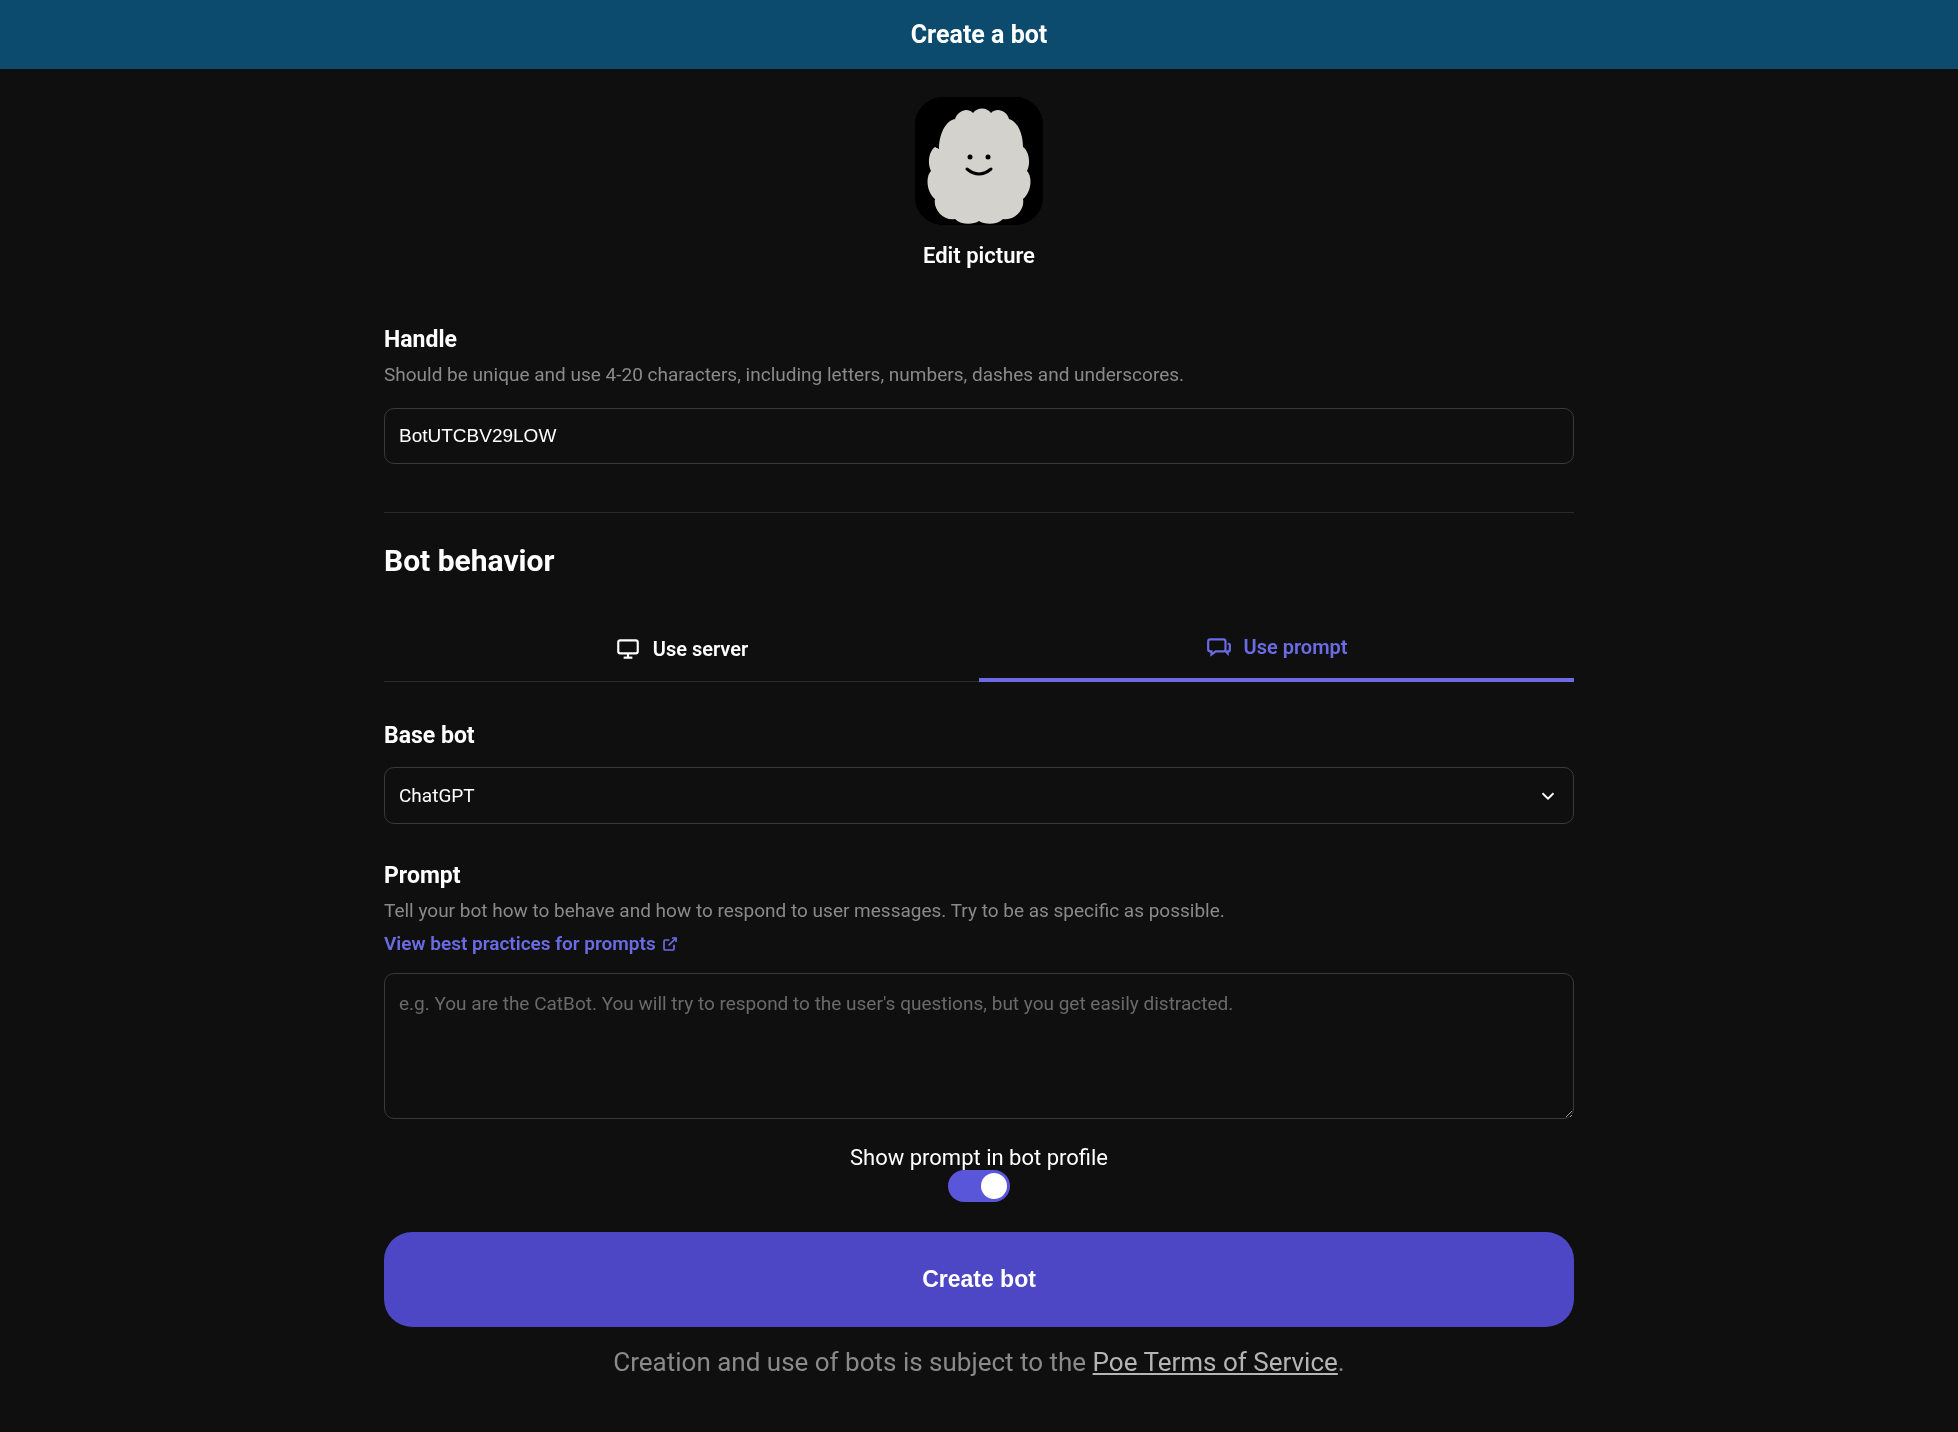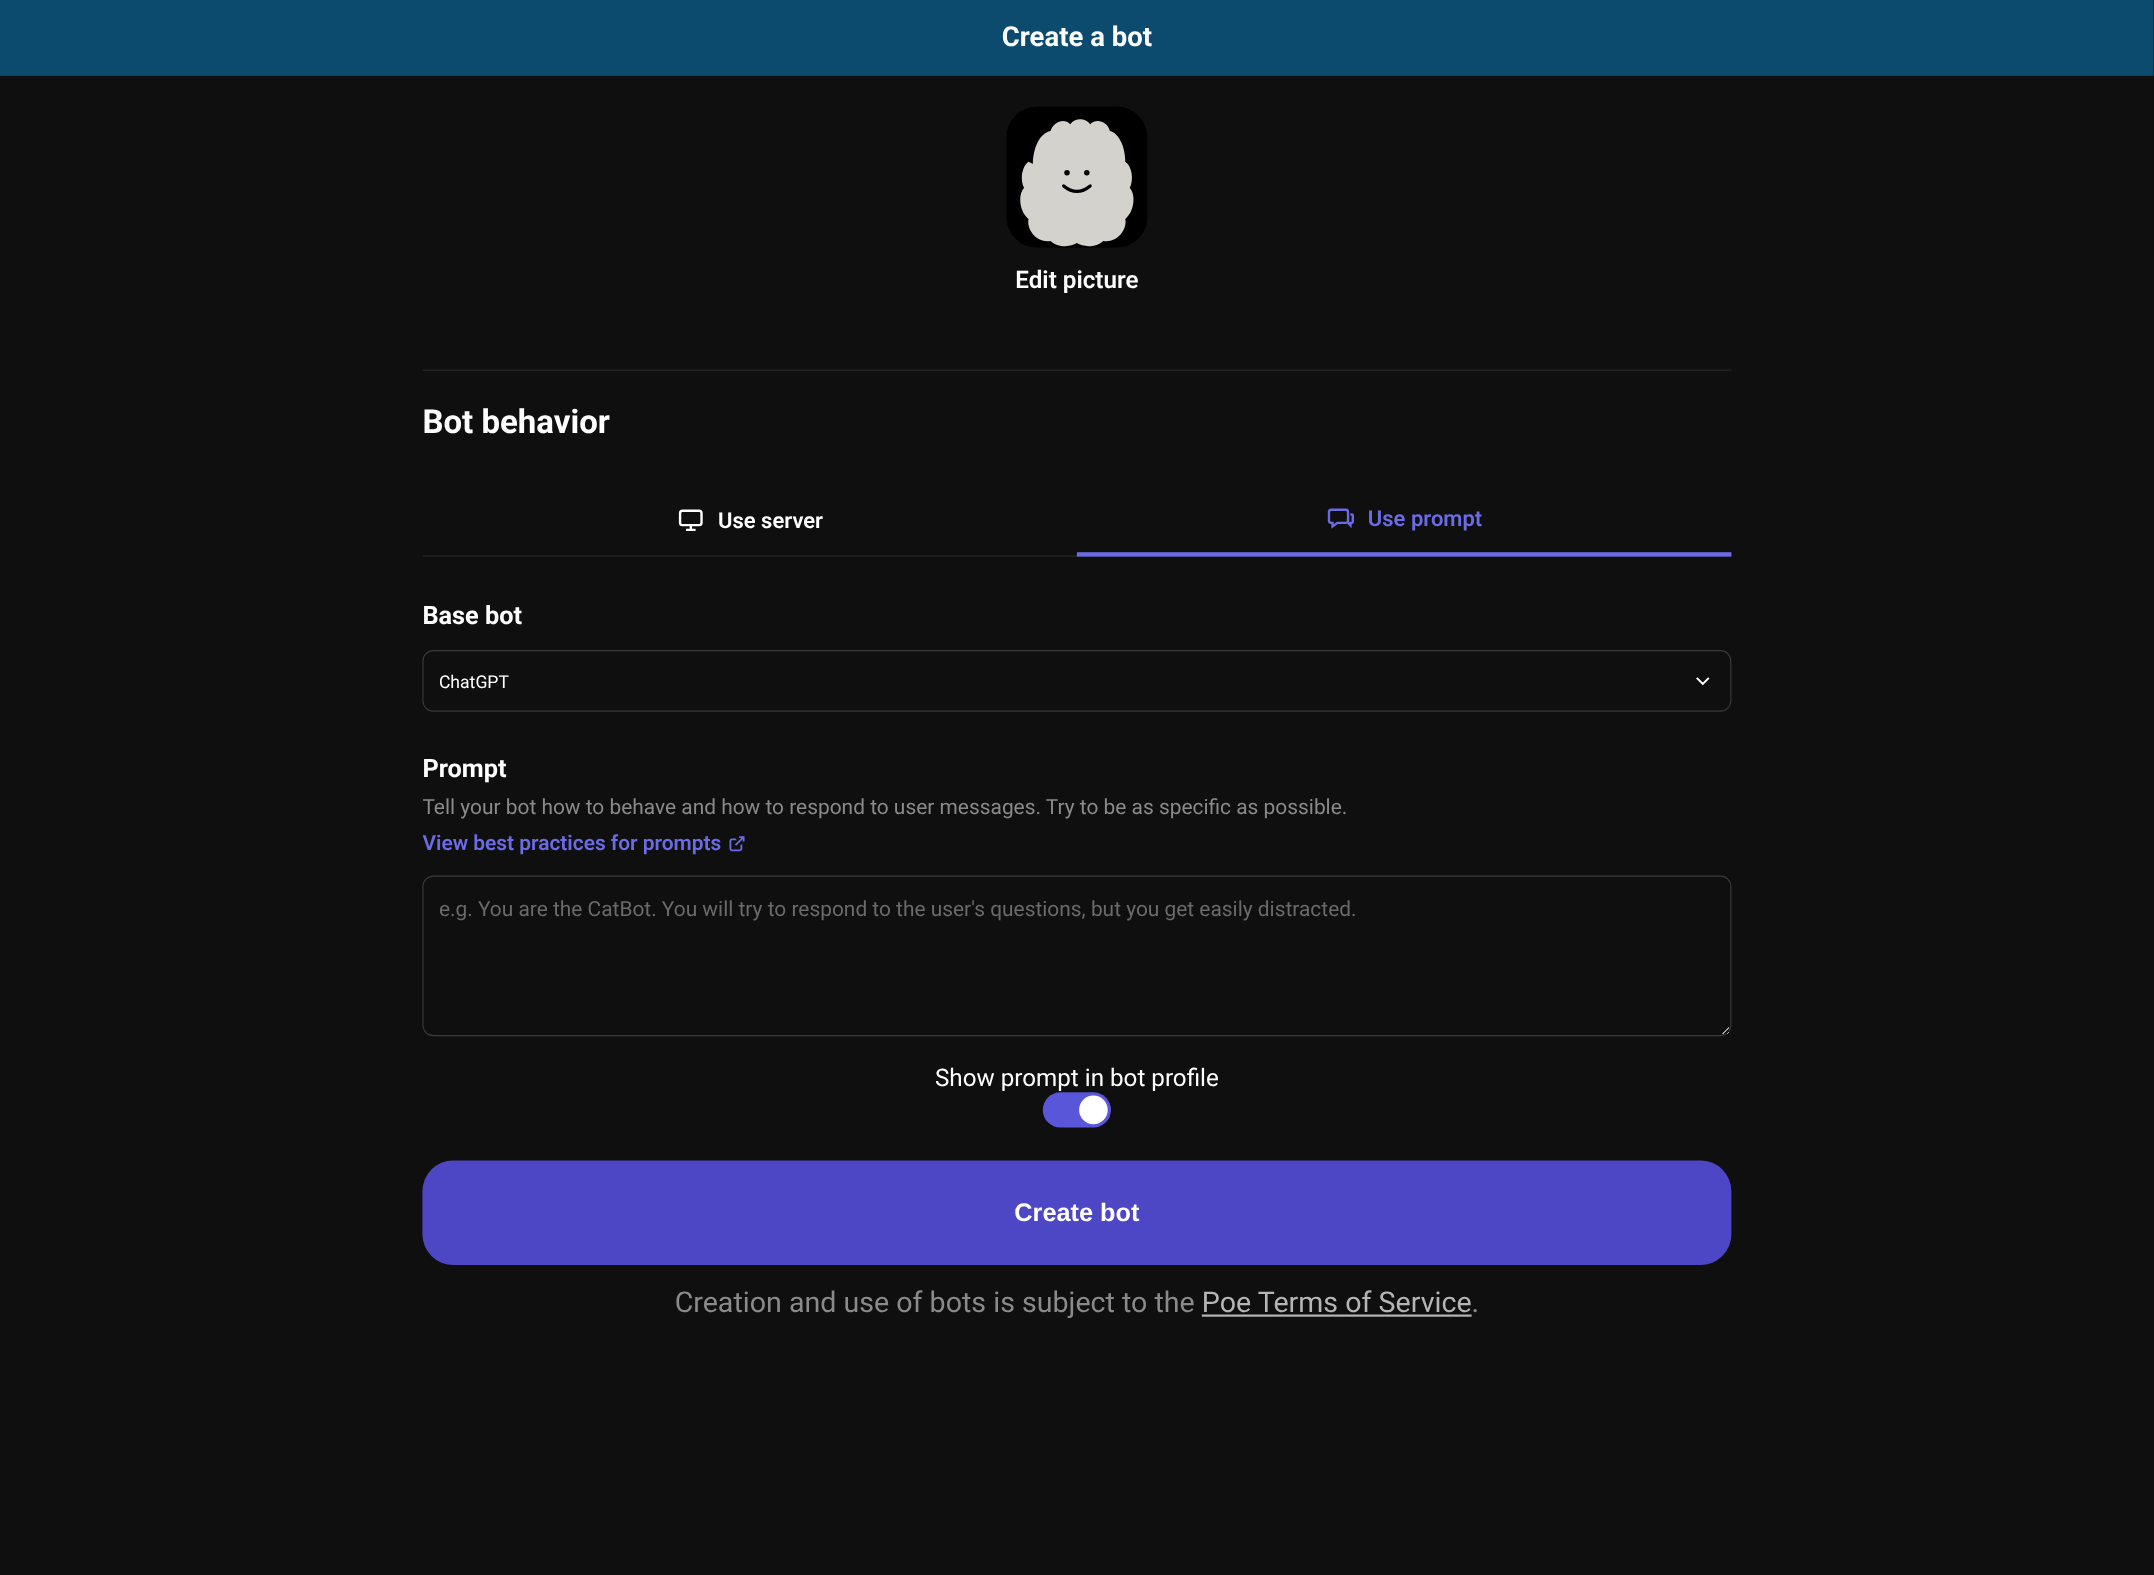--- a/index.html
+++ b/index.html
@@ -129,21 +129,21 @@
     .select-wrapper {
       position: relative;
       width: 100%;
     }
     .select-input {
       width: 100%;
       background-color: #0f0f0f;
       border: 1px solid #3a3a3a;
       border-radius: 10px;
       padding: 16px 14px;
-      font-size: 16px;
+      font-size: 19px;
       color: #ffffff;
       cursor: pointer;
       display: flex;
       align-items: center;
       justify-content: space-between;
     }
     .chevron-icon {
       width: 22px;
       height: 22px;
       color: #ffffff;
@@ -248,20 +248,25 @@
         <rect x="0" y="0" width="128" height="128" fill="#000000"></rect>
         <path d="M 24 52 C 24 38, 30 24, 40 22 C 43 14, 52 10, 58 16 C 62 10, 72 10, 76 16 C 82 10, 92 14, 94 22 C 102 24, 108 36, 108 50 C 114 54, 116 66, 112 74 C 118 80, 116 96, 108 102 C 110 112, 100 124, 88 122 C 82 128, 70 128, 64 124 C 58 128, 46 128, 40 122 C 28 124, 18 112, 20 102 C 12 96, 10 80, 16 74 C 12 66, 14 54, 20 50 C 20 50, 24 52, 24 52 Z" fill="#d4d2cd"></path>
         <circle cx="55" cy="60" r="2.5" fill="#000000"></circle>
         <circle cx="73" cy="60" r="2.5" fill="#000000"></circle>
         <path d="M 52 72 Q 64 82, 76 72" stroke="#000000" stroke-width="3" fill="none" stroke-linecap="round"></path>
       </svg>
     </div>
     <div class="edit-picture">Edit picture</div>
   </div>
 
+  <div class="form-section">
+    <div class="section-label">Handle</div>
+    <div class="section-help">Should be unique and use 4-20 characters, including letters, numbers, dashes and underscores.</div>
+    <input type="text" class="text-input" value="BotUTCBV29LOW" style="">
+  </div>
 
   <hr class="divider">
 
   <div class="behavior-title">Bot behavior</div>
 
   <div class="tabs">
     <div class="tab inactive">
       <svg class="tab-icon" viewBox="0 0 24 24" fill="none" stroke="currentColor" stroke-width="2">
         <rect x="3" y="4" width="18" height="12" rx="2"></rect>
         <line x1="8" y1="20" x2="16" y2="20"></line>

